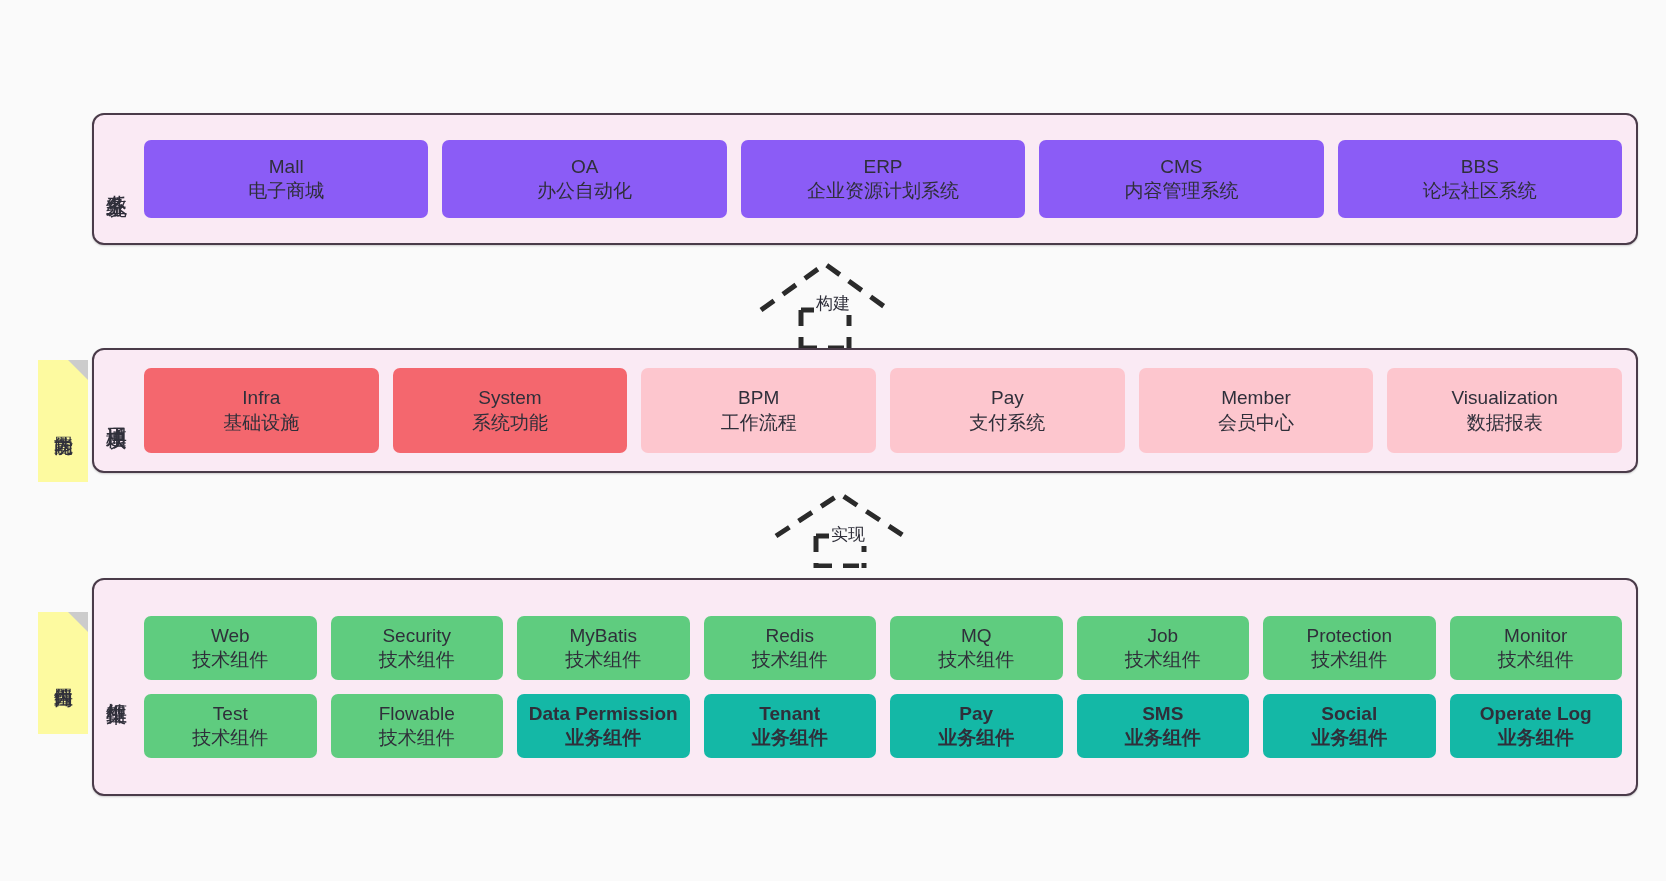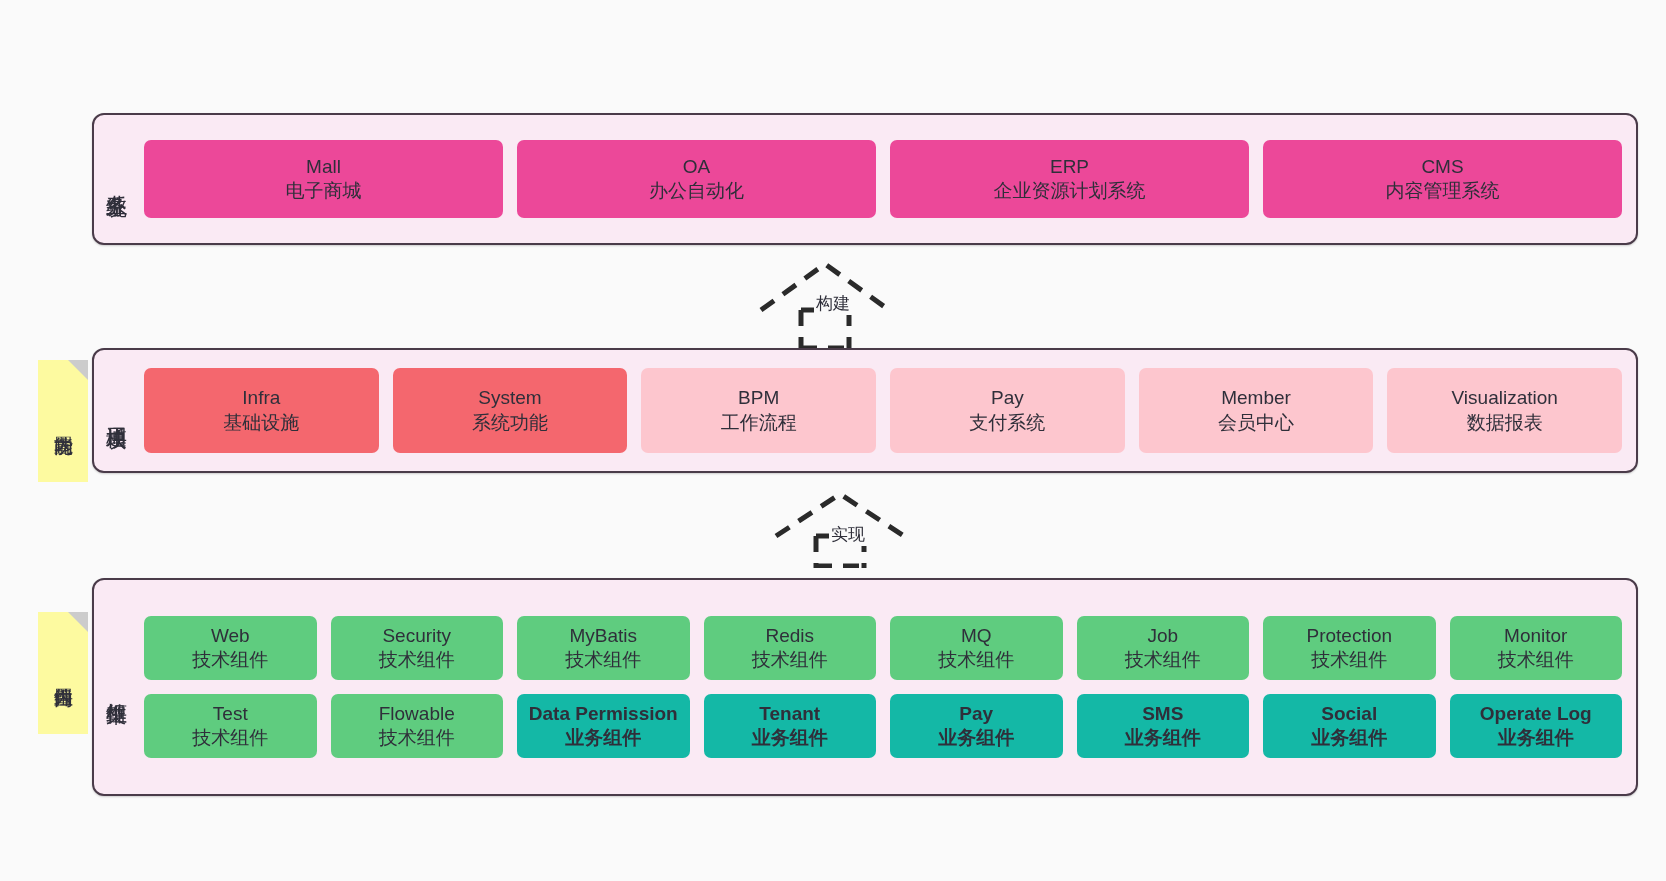--- a/index.html
+++ b/index.html
@@ -77,21 +77,21 @@
     user-select:none;
   }
   .card .t1{white-space:nowrap;}
   .card .t2{white-space:nowrap;}
   .card.wrap .t1{white-space:normal;}
 
   .h-biz   {height:78px;}
   .h-mod   {height:85px;}
   .h-comp  {height:64px;}
 
-  .c-blue      {background:#ec4899;}
+  .c-blue      {background:#8b5cf6;}
   .c-red       {background:#f4676e;}
   .c-pink      {background:#fdc6ce;}
   .c-green     {background:#5fcc7f;}
   .c-lightgreen{background:#14b8a6;font-weight:bold;}
 
   
   .note{
     position:absolute;
     width:50px;
     background:#fdfaa0;
@@ -145,20 +145,24 @@
         <span class="t2">办公自动化</span>
       </div>
       <div class="card c-blue h-biz">
         <span class="t1">ERP</span>
         <span class="t2">企业资源计划系统</span>
       </div>
       <div class="card c-blue h-biz">
         <span class="t1">CMS</span>
         <span class="t2">内容管理系统</span>
       </div>
+      <div class="card c-blue h-biz">
+        <span class="t1">BBS</span>
+        <span class="t2">论坛社区系统</span>
+      </div>
 
     </div>
   </div>
 
   <svg class="connector" style="left:755px;top:258px;width:160px;height:92px;" width="160" height="92" viewBox="0 0 160 92">
     <polyline points="6,52 70,6 134,52" fill="none" stroke="#2a2a2a" stroke-width="5" stroke-dasharray="16,11" stroke-linecap="butt"></polyline>
     <polyline points="46,52 46,92" fill="none" stroke="#2a2a2a" stroke-width="5" stroke-dasharray="16,11"></polyline>
     <polyline points="94,52 94,92" fill="none" stroke="#2a2a2a" stroke-width="5" stroke-dasharray="16,11"></polyline>
     <polyline points="46,52 94,52" fill="none" stroke="#2a2a2a" stroke-width="5" stroke-dasharray="16,11"></polyline>
     <polyline points="46,90 94,90" fill="none" stroke="#2a2a2a" stroke-width="5" stroke-dasharray="16,11"></polyline>

